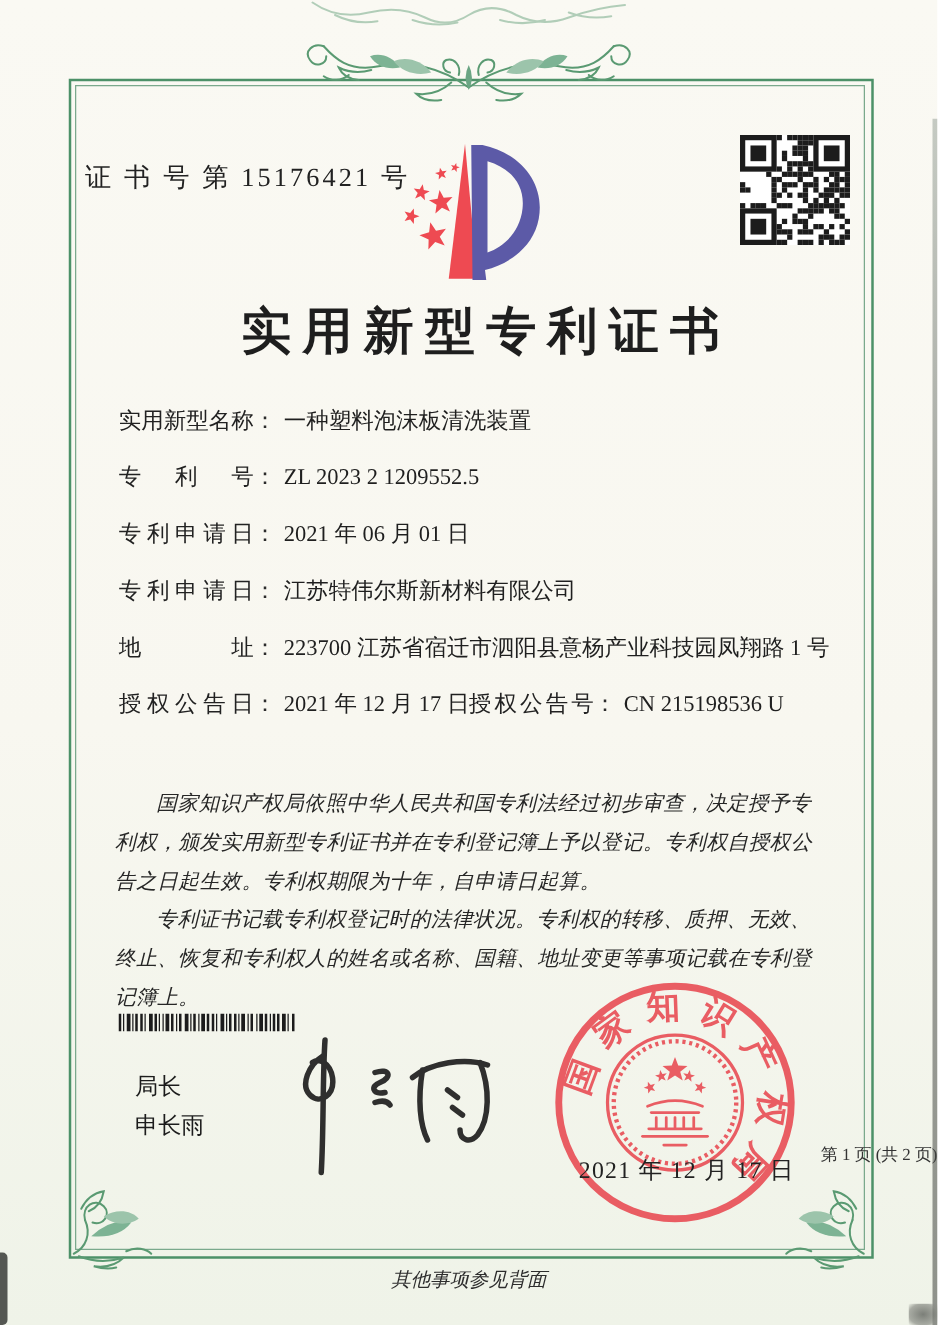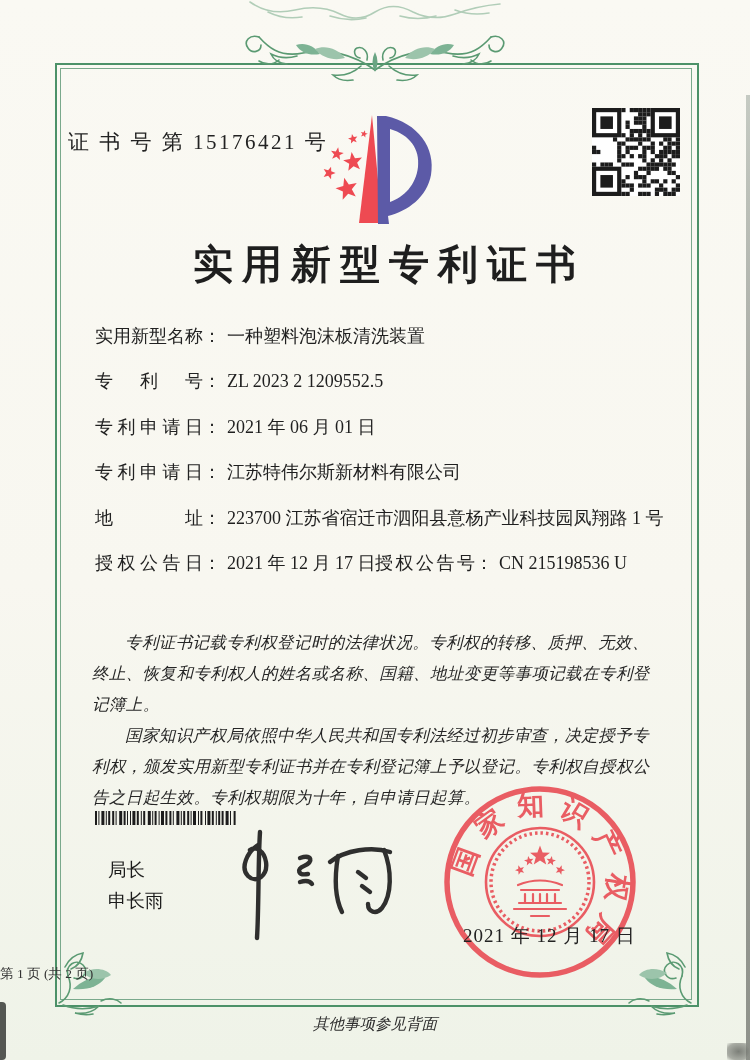--- a/index.html
+++ b/index.html
@@ -29,21 +29,21 @@
   .pair2 .flabel{width:100px;}
   
   .paras{position:absolute;left:92px;top:627px;width:568px;font-size:16.5px;line-height:31px;
          font-style:italic;letter-spacing:.4px;color:#262626;}
   .paras p{margin:0;text-indent:2em;}
   
   .barcode{position:absolute;left:95px;top:811px;width:206px;height:14px;}
   .sig-block{position:absolute;left:108px;top:855px;font-size:18.5px;line-height:31px;color:#1c1c1c;}
   .seal-date{position:absolute;left:463px;top:923px;font-size:19px;letter-spacing:1px;
              color:#222;z-index:6;}
-  .page-info{position:absolute;left:0;right:0;top:965px;text-align:left;font-size:13.5px;color:#333;}
+  .page-info{position:absolute;left:0;right:0;top:915px;text-align:right;font-size:13.5px;color:#333;}
   .back-note{position:absolute;left:0;right:0;top:1014px;text-align:center;font-size:15.5px;
              font-style:italic;color:#2d2d2d;}
   
   .edge-r{position:absolute;right:0;top:95px;width:4px;height:965px;
           background:linear-gradient(180deg,#9aa49b,#5c5f5a 40%,#3f423e);opacity:.55;}
   .blob-bl{position:absolute;left:0;top:1002px;width:6px;height:58px;background:#2d2f2c;
            border-radius:0 4px 4px 0;opacity:.8;}
   .smudge-br{position:absolute;left:727px;top:1043px;width:23px;height:17px;
            background:radial-gradient(ellipse at center,#4a4d48,#8a8d86 70%,transparent);opacity:.7;}
 </style>
@@ -293,22 +293,22 @@
     </div>
     <div class="frow">
       <span class="flabel">授权公告日</span><span class="fcolon">：</span><span class="fvalue">2021 年 12 月 17 日</span>
       <span class="pair2">
         <span class="flabel">授权公告号</span><span class="fcolon">：</span><span class="fvalue">CN 215198536 U</span>
       </span>
     </div>
   </div>
 
   <div class="paras">
+    <p>国家知识产权局依照中华人民共和国专利法经过初步审查，决定授予专利权，颁发实用新型专利证书并在专利登记簿上予以登记。专利权自授权公告之日起生效。专利权期限为十年，自申请日起算。</p>
     <p>专利证书记载专利权登记时的法律状况。专利权的转移、质押、无效、终止、恢复和专利权人的姓名或名称、国籍、地址变更等事项记载在专利登记簿上。</p>
-    <p>国家知识产权局依照中华人民共和国专利法经过初步审查，决定授予专利权，颁发实用新型专利证书并在专利登记簿上予以登记。专利权自授权公告之日起生效。专利权期限为十年，自申请日起算。</p>
   </div>
 
   <div class="barcode">
       <svg id="bcsvg" style="left:0;top:0;width:206px;height:14px" viewBox="0 0 206 14">
         <rect x="0" y="0" width="2" height="14" fill="#1c1c1c"></rect>
         <rect x="3.4" y="0" width="1" height="14" fill="#1c1c1c"></rect>
         <rect x="6.4" y="0" width="3" height="14" fill="#1c1c1c"></rect>
         <rect x="10.8" y="0" width="1" height="14" fill="#1c1c1c"></rect>
         <rect x="13.200000000000001" y="0" width="2" height="14" fill="#1c1c1c"></rect>
         <rect x="17.200000000000003" y="0" width="2" height="14" fill="#1c1c1c"></rect>

